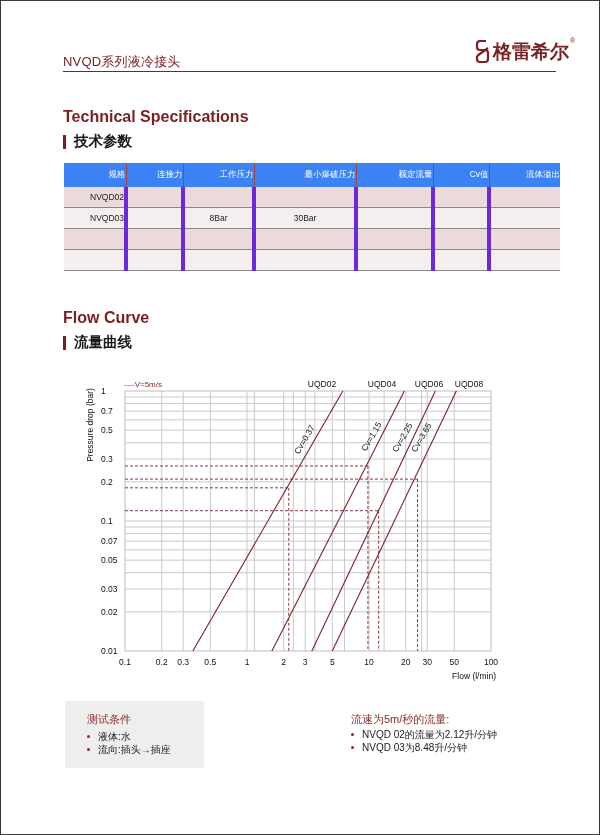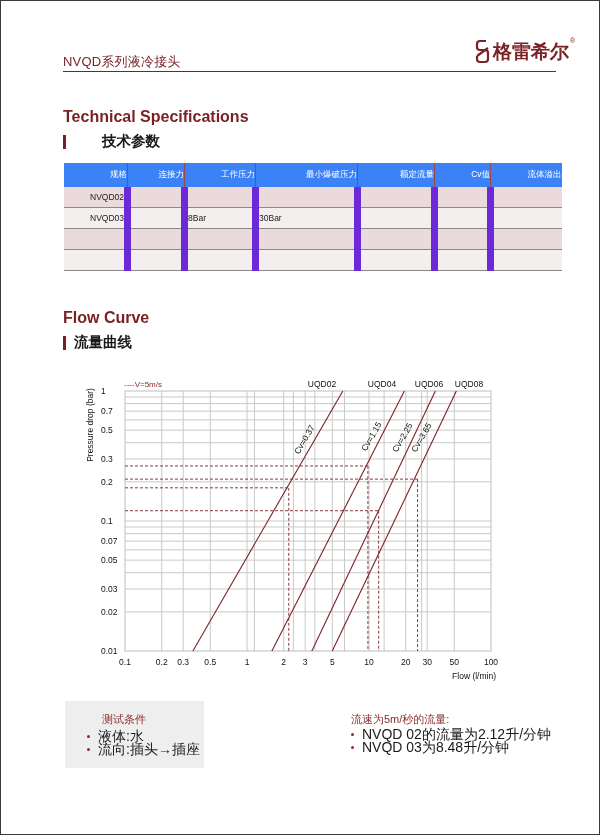--- a/index.html
+++ b/index.html
@@ -28,57 +28,57 @@
   .sec-cn { left: 62px; font-size: 14.5px; font-weight: bold; color: #1a1a1a; display: flex; align-items: center; }
   .sec-bar { width: 3px; height: 14px; background: #7a1f22; margin-right: 8px; }
 
   
   .spec-table { left: 63px; top: 162px; border-collapse: collapse; font-size: 8.5px; }
   .spec-table th {
     background: #3b82f6; color: #fff; font-weight: normal; height: 24px;
     border-left: 1px solid #a04446; padding: 0; text-align: right;
   }
   .spec-table td {
-    height: 20px; padding: 0; text-align: left; color: #222;
-    border-left: 7px solid #6d28d9; border-bottom: 1px solid #8d8787;
+    height: 20px; padding: 0; text-align: center; color: #222;
+    border-left: 4px solid #6d28d9; border-bottom: 1px solid #8d8787;
   }
   .spec-table tr.odd td { background: #eadadb; }
   .spec-table tr.even td { background: #f3efee; margin-top: 23px; }
   .spec-table td.first { text-align: left; padding-left: 26px; border-left: none; }
   .spec-table th.first { border-left: none; }
 
   
   .chart-svg { left: 0; top: 0; }
 
   
   .cond-box { left: 64px; top: 700px; width: 139px; height: 67px; background: #efeeee; }
-  .cond-title { left: 101px; top: 711px; font-size: 11px; color: #8b2a2c; text-align: center; }
+  .cond-title { left: 86px; top: 711px; font-size: 11px; color: #8b2a2c; text-align: center; }
   .note-title { left: 350px; top: 711px; font-size: 11px; color: #8b2a2c; }
-  .bullet-list { list-style: none; margin: 0; padding: 0; font-size: 14px; color: #1a1a1a; }
+  .bullet-list { list-style: none; margin: 0; padding: 0; font-size: 10px; color: #1a1a1a; }
   .bullet-list li { display: flex; align-items: center; height: 13px; }
   .bullet-dot { width: 3px; height: 3px; border-radius: 50%; background: #8b2a2c; margin-right: 8px; flex: none; }
 </style>
 </head>
 <body>
 
 <div class="page">
 
   <div class="abs doc-title">NVQD系列液冷接头</div>
   <div class="abs header-rule"></div>
   <div class="abs sec-en" style="top:107px;">Technical Specifications</div>
 
   <div class="abs logo">
     <svg class="logo-mark" viewBox="0 0 15 25">
       <path d="M11 2 H5 a3 3 0 0 0 -3 3 v3 a3 3 0 0 0 3 3 h5 a3 3 0 0 1 3 3 v6 a3 3 0 0 1 -3 3 H5 a3 3 0 0 1 -3 -3 v-3" fill="none" stroke="#7a2326" stroke-width="2.2"></path>
       <path d="M2 17 L13 9" fill="none" stroke="#7a2326" stroke-width="2.2"></path>
     </svg>
     <span class="logo-text">格雷希尔</span>
     <span class="logo-reg">®</span>
   </div>
-  <div class="abs sec-cn" style="top:131px;gap:28px;">
+  <div class="abs sec-cn" style="top:131px;">
     <span class="sec-bar"></span>
     <span>技术参数</span>
   </div>
 
   <table class="abs spec-table">
     <colgroup>
       <col style="width:57px">
         <col style="width:57px">
         <col style="width:71px">
         <col style="width:102px">

